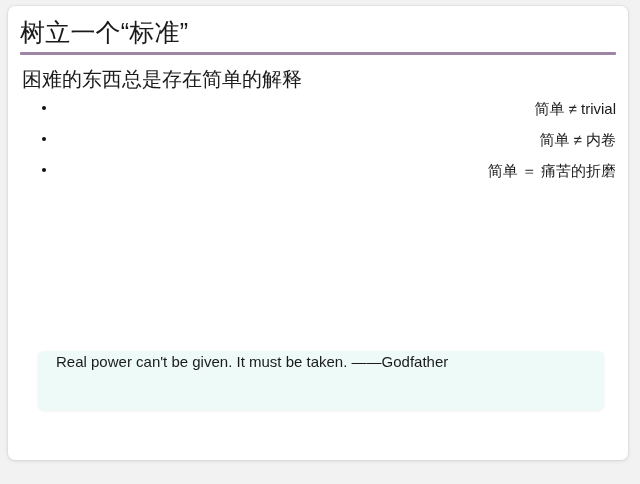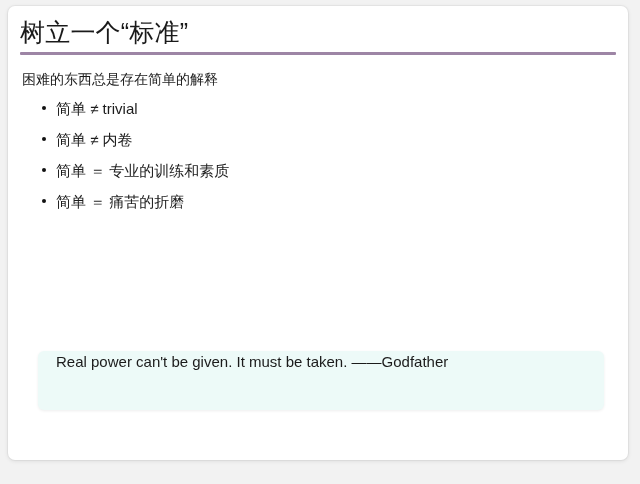--- a/index.html
+++ b/index.html
@@ -56,38 +56,39 @@
     width: 100%;
     border-radius: 1px;
   }
 
   
   #body-block {
     padding-top: 13px;
   }
 
   .lead-line {
-    font-size: 14px;
+    font-size: 20px;
     line-height: 22px;
     color: #1c1c1c;
     font-weight: 400;
     margin: 0 0 3px 2px;
   }
 
   #bullet-list {
     list-style: none;
     margin: 0;
     padding: 0 0 0 22px;
   }
   #bullet-list li {
     position: relative;
     font-size: 15px;
     line-height: 21px;
     color: #1c1c1c;
     padding: 5px 0 5px 14px;
+    text-align: right;
   }
   #bullet-list li::before {
     content: "";
     position: absolute;
     left: 0;
     top: 13px;
     width: 4px;
     height: 4px;
     border-radius: 50%;
     background: #111111;
@@ -139,23 +140,20 @@
       <p class="lead-line">困难的东西总是存在简单的解释</p>
 
       <ul id="bullet-list">
         <li>
           <span>简单 ≠ trivial</span>
         </li>
         <li>
           <span>简单 ≠ 内卷</span>
         </li>
         <li>
-          <span>简单 ＝ 专业的训练和素质</span>
-        </li>
-        <li>
           <span>简单 ＝ 痛苦的折磨</span>
         </li>
       </ul>
 
     </div>
 
   </div>
 
   <div id="quote-box">
     <span id="quote-text">Real power can't be given. It must be taken. ——Godfather</span>

